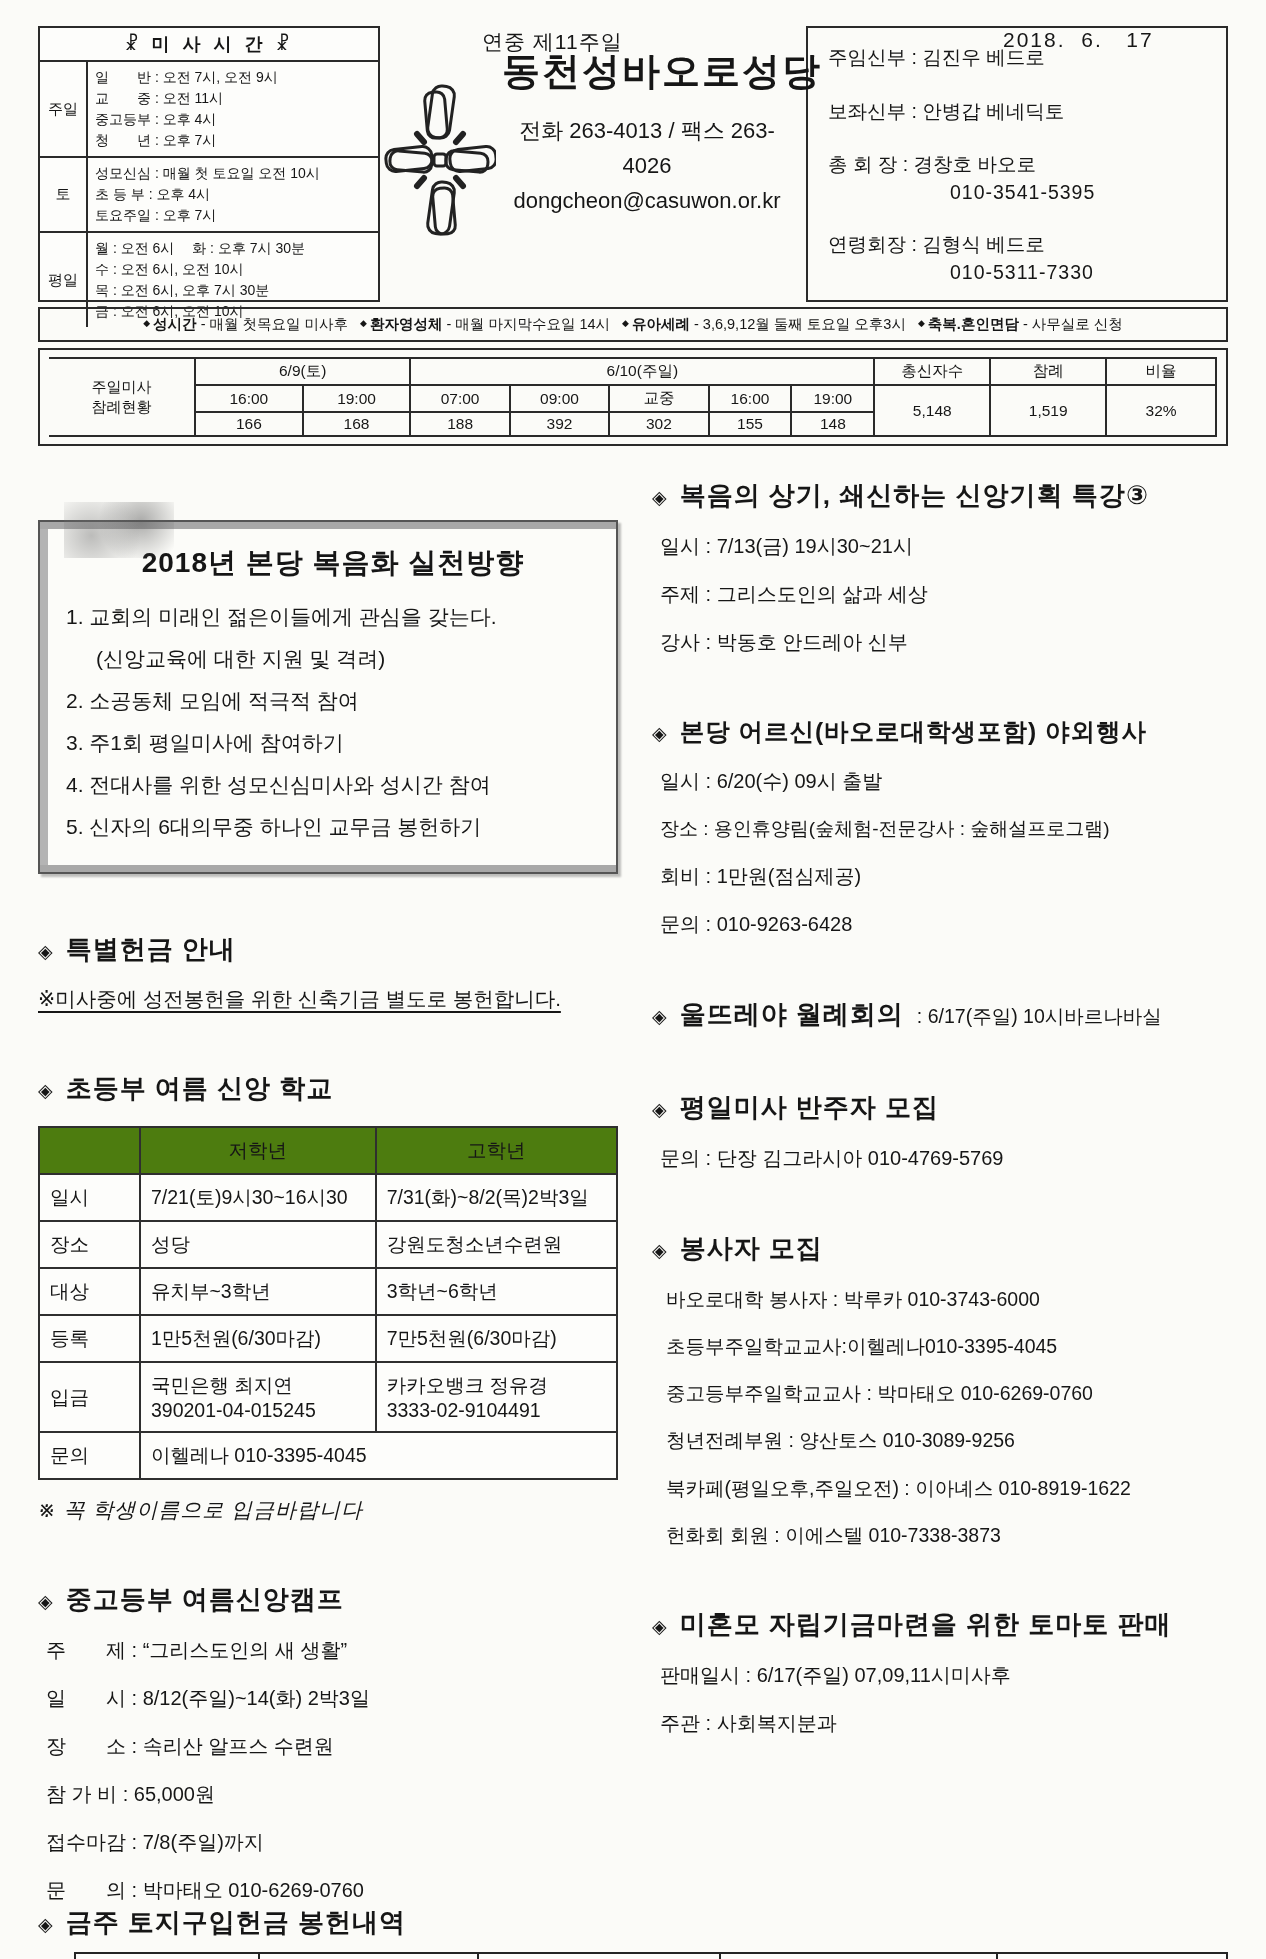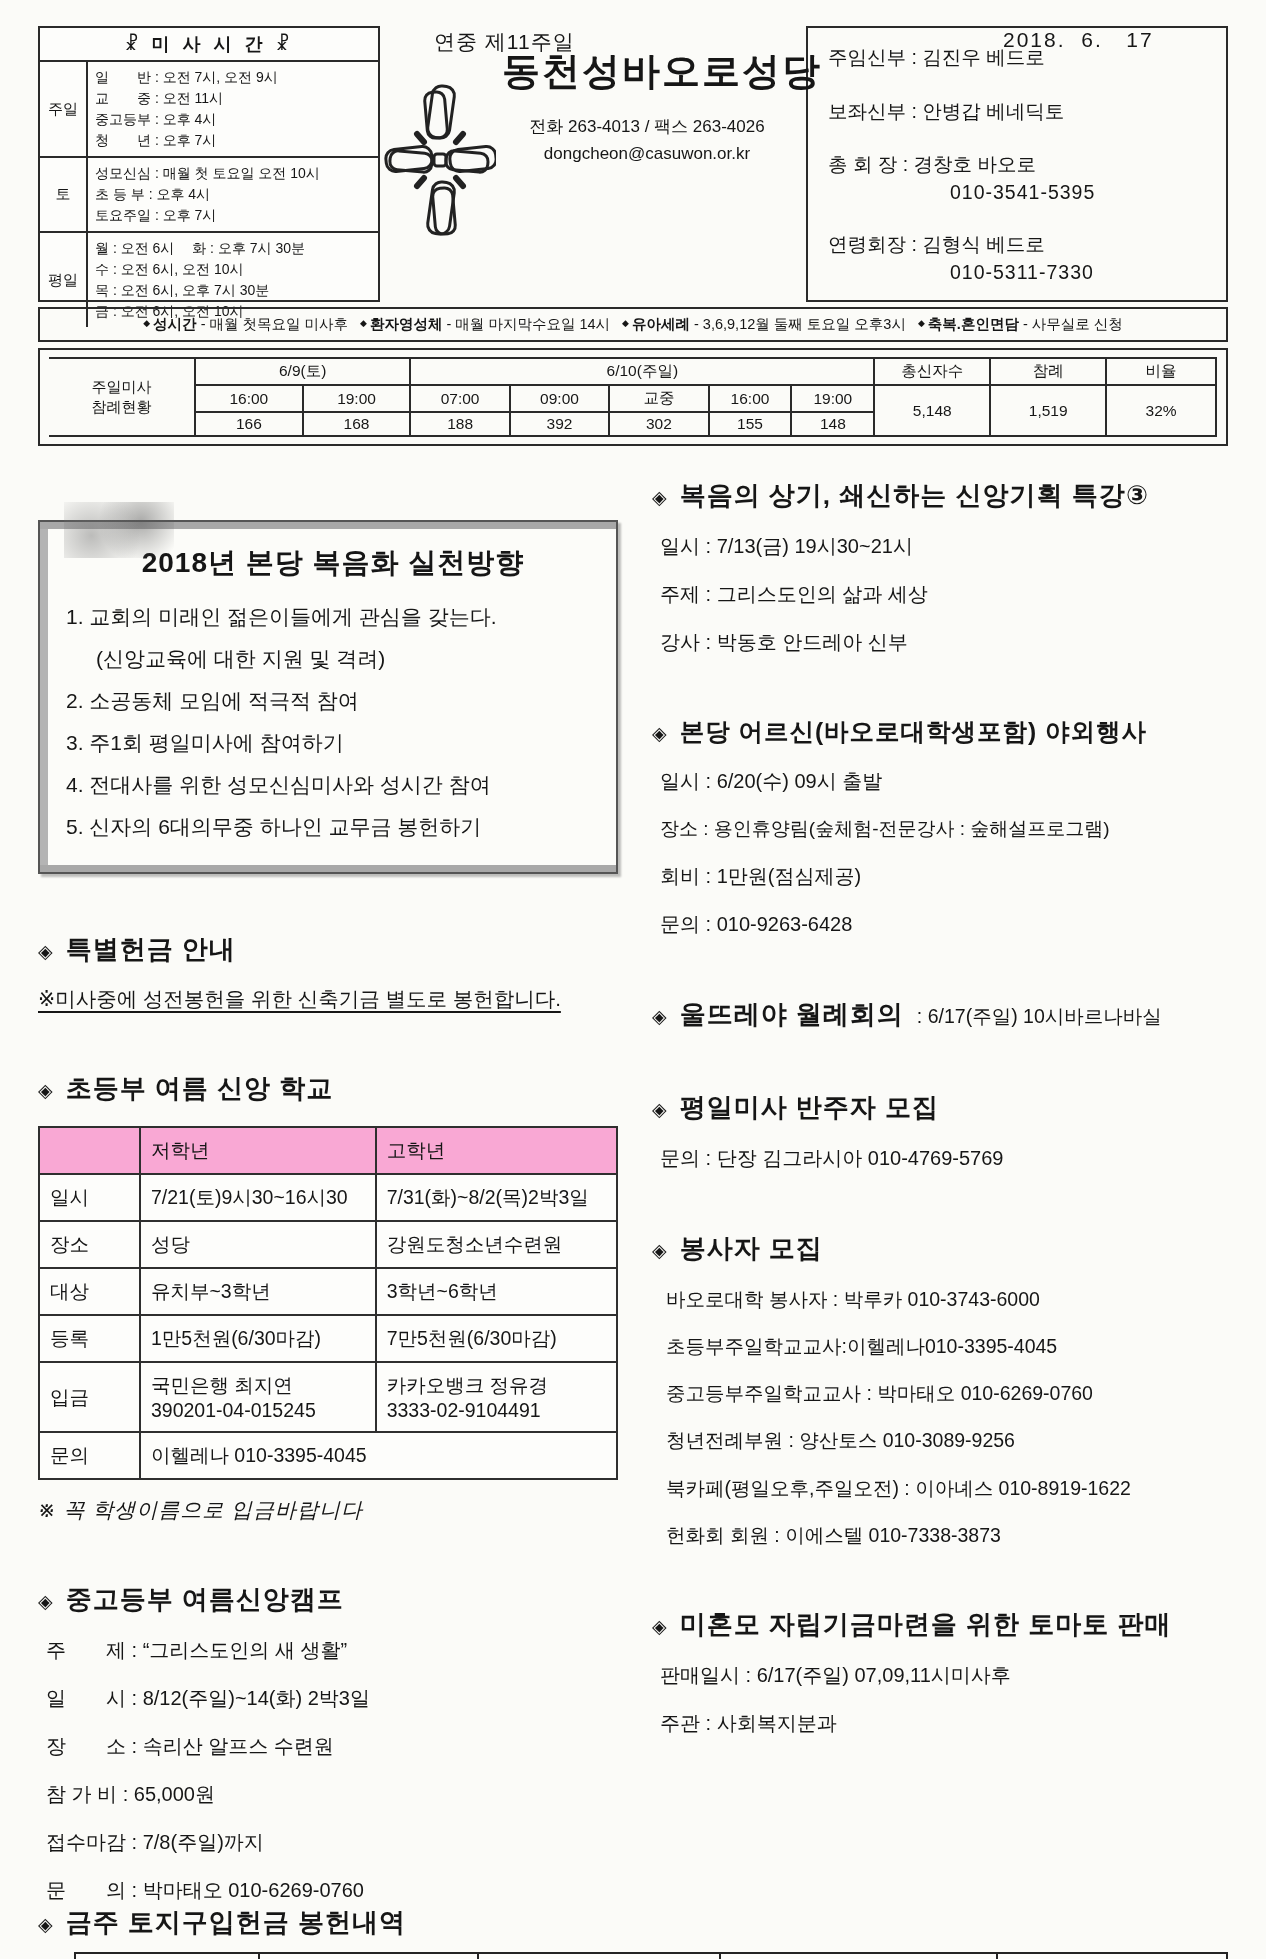--- a/index.html
+++ b/index.html
@@ -5,38 +5,38 @@
   html,body{margin:0;padding:0;background:#d8d8d4;}
   .page{
     width:1266px;height:1959px;box-sizing:border-box;
     background:#fbfbf8;color:#161616;
     font-family:"Liberation Sans","DejaVu Sans",sans-serif;
     padding:26px 38px 18px 38px;
     display:flex;flex-direction:column;position:relative;overflow:hidden;
   }
   
   .topline{position:relative;height:32px;font-size:21px;}
-  .topline .week{position:absolute;left:396px;top:2px;letter-spacing:1px;}
+  .topline .week{position:absolute;left:444px;top:2px;letter-spacing:1px;}
   .topline .date{position:absolute;left:965px;top:2px;white-space:pre;letter-spacing:2px;}
   
   .masthead{display:flex;align-items:stretch;min-height:276px;}
   .mass-table{width:338px;border:2px solid #2a2a2a;font-size:14px;display:flex;flex-direction:column;background:#fdfdfb;}
   .mt-title{border-bottom:2px solid #2a2a2a;text-align:center;font-weight:bold;font-size:18px;letter-spacing:4px;padding:4px 13px;}
   .mt-group{display:flex;flex:1;}
   .mt-group + .mt-group{border-top:2px solid #2a2a2a;}
   .mt-day{width:46px;flex:none;display:flex;align-items:center;justify-content:center;border-right:2px solid #2a2a2a;font-size:15px;}
   .mt-lines{flex:1;padding:5px 7px;display:flex;flex-direction:column;justify-content:center;}
   .mt-lines div{white-space:pre;line-height:1.5;}
   .church{position:relative;width:422px;flex:none;padding:4px 4px 4px 0;}
   .logo{position:absolute;left:4px;top:52px;}
   .church-text{margin-left:122px;}
   .church-name{font-size:38px;font-weight:bold;letter-spacing:2px;margin-top:16px;white-space:nowrap;}
   .church-addr{margin-top:26px;font-size:15.5px;line-height:1.45;}
   .church-web{text-align:center;width:260px;}
-  .church-tel{margin-top:16px;font-size:17px;text-align:center;width:290px;line-height:1.6;}
+  .church-tel{margin-top:16px;font-size:22px;text-align:center;width:290px;line-height:1.6;}
   .contacts{flex:1;border:2px solid #2a2a2a;padding:16px 20px;font-size:19.5px;display:flex;flex-direction:column;justify-content:space-between;}
   .contact .phone{padding-left:122px;margin-top:3px;letter-spacing:1px;}
   
   .notice{border:2px solid #2a2a2a;margin-top:5px;padding:6px 6px;font-size:14.5px;display:flex;justify-content:center;gap:12px;white-space:nowrap;}
   .notice .mk{font-size:9px;vertical-align:3px;margin-right:3px;}
   .notice b{font-weight:bold;}
   
   .att-wrap{border:2px solid #2a2a2a;margin-top:6px;padding:7px 9px;}
   table.att{width:100%;border-collapse:collapse;font-size:15.5px;text-align:center;}
   table.att td{border:2px solid #2a2a2a;padding:2px 0;}
@@ -60,21 +60,21 @@
   .pbox .pt{text-align:center;font-size:28px;font-weight:bold;margin-bottom:14px;letter-spacing:1px;}
   .pbox .pl{font-size:21px;line-height:2.0;white-space:nowrap;}
   .pbox .pl.ind{padding-left:30px;}
   
   .sec{margin-top:58px;}
   .body-line{margin-top:18px;font-size:20.5px;}
   .ul{text-decoration:underline;text-underline-offset:5px;}
   table.ss{width:100%;border-collapse:collapse;font-size:19.5px;margin-top:20px;background:#fdfdfb;}
   table.ss td{border:2px solid #2f2f2f;padding:9px 10px;}
   table.ss .rl{width:84px;}
-  table.ss .hd{background:#f9a8d4;}
+  table.ss .hd{background:#4d7c0f;text-align:center;}
   .ss-note{margin-top:16px;font-size:21px;letter-spacing:1px;font-style:italic;}
   .rows .row{font-size:20px;margin-top:19px;padding-left:8px;white-space:pre-wrap;line-height:1.45;}
   .rows.tight .row{font-size:19.5px;padding-left:14px;white-space:normal;}
   
   .bottom{margin-top:auto;}
   table.don{width:calc(100% - 36px);margin-left:36px;border-collapse:collapse;font-size:20px;text-align:center;margin-top:12px;background:#fdfdfb;}
   table.don td{border:2px solid #242424;padding:7px 4px;}
 </style>
 </head>
 <body>

